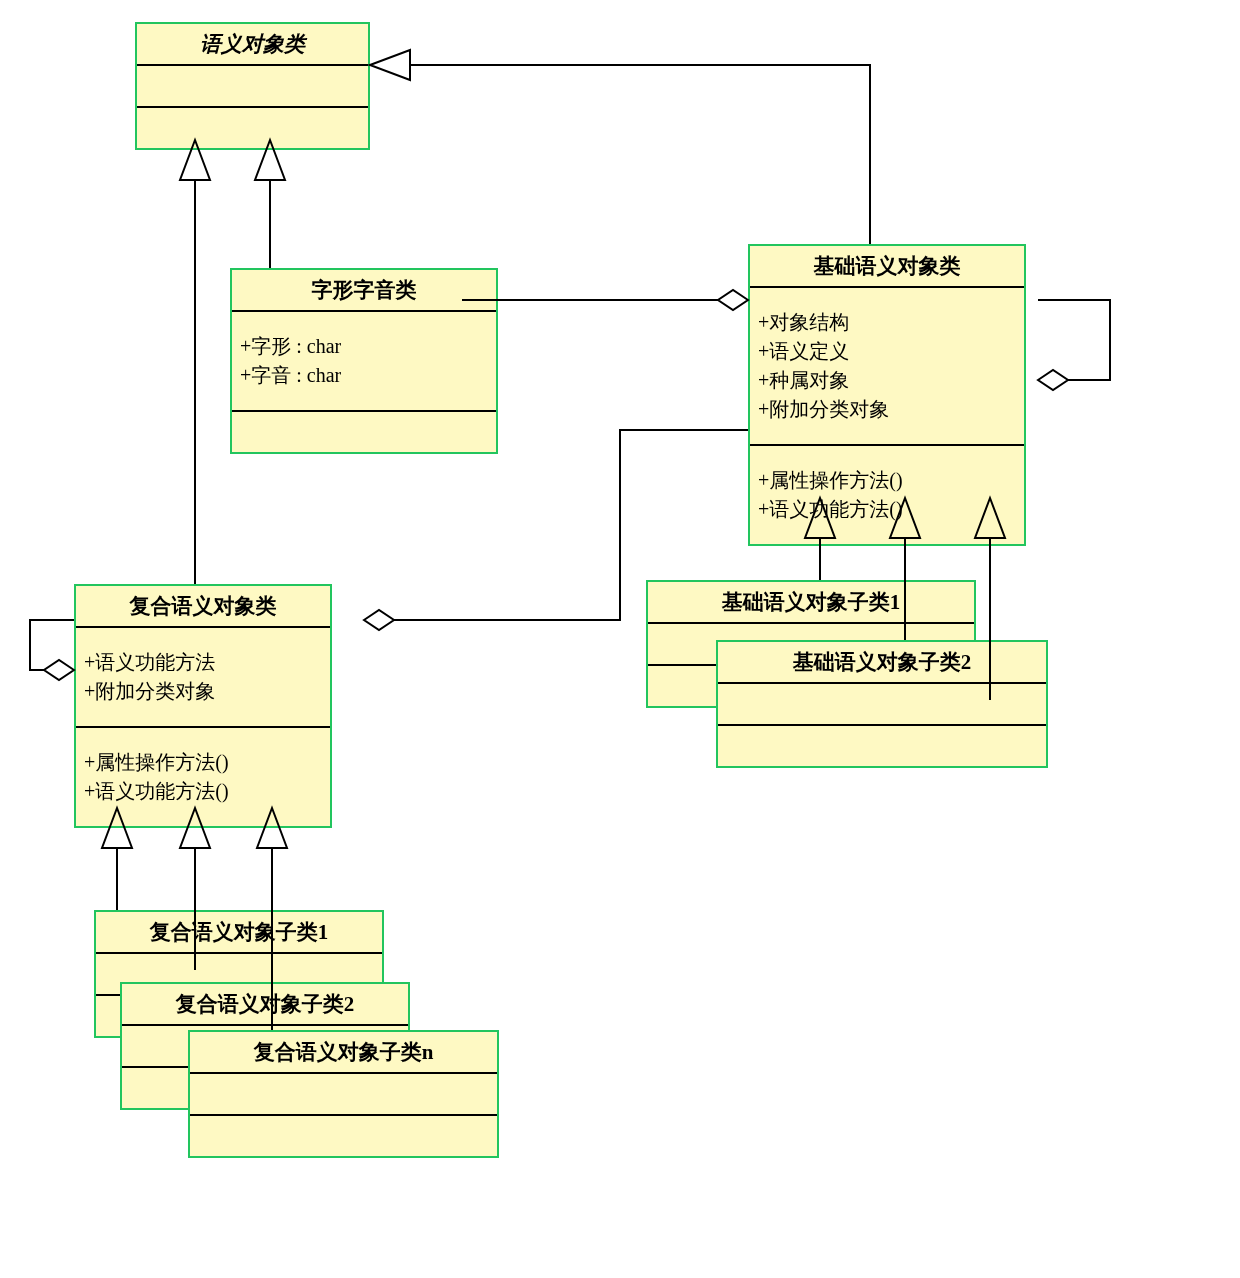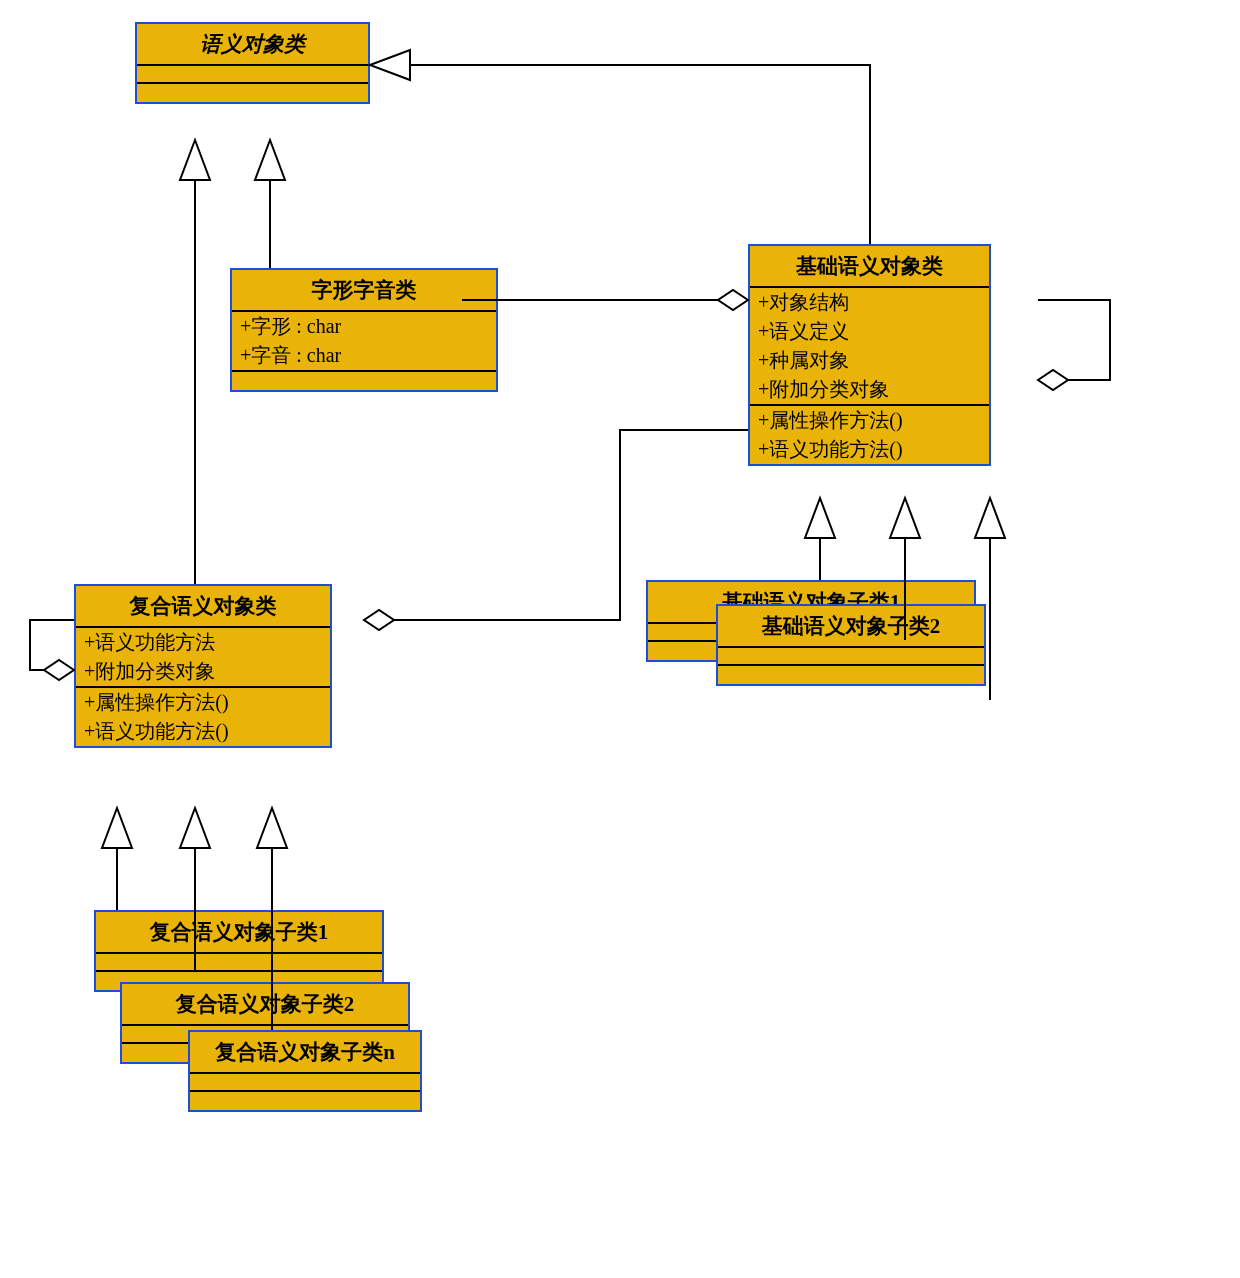--- a/index.html
+++ b/index.html
@@ -8,33 +8,33 @@
     font-family: "SimSun", "宋体", serif;
     background: #fff;
   }
   .canvas {
     position: relative;
     width: 1240px;
     height: 1278px;
   }
   .uml-class {
     position: absolute;
-    border: 2px solid #1d4ed8;
-    background: #eab308;
+    border: 2px solid #22c55e;
+    background: #fef9c3;
   }
   .uml-name {
     padding: 6px 8px;
     text-align: center;
     font-weight: bold;
     border-bottom: 2px solid #000;
     font-size: 21px;
   }
   .italic { font-style: italic; }
   .uml-attrs, .uml-ops, .uml-empty {
-    padding: 0 8px;
+    padding: 20px 8px;
     font-size: 20px;
     line-height: 1.45;
   }
   .uml-attrs { border-bottom: 2px solid #000; }
   .uml-empty { min-height: 18px; }
   .uml-empty.bordered { border-bottom: 2px solid #000; }
   svg.edges {
     position: absolute;
     inset: 0;
     width: 1240px;
@@ -56,21 +56,21 @@
 
   <div class="uml-class" style="left:230px; top:268px; width:268px;">
     <div class="uml-name">字形字音类</div>
     <div class="uml-attrs">
       <div>+字形 : char</div>
       <div>+字音 : char</div>
     </div>
     <div class="uml-empty"></div>
   </div>
 
-  <div class="uml-class" style="left:748px; top:244px; width:243px;">
+  <div class="uml-class" style="left:748px; top:244px; width:278px;">
     <div class="uml-name">基础语义对象类</div>
     <div class="uml-attrs">
       <div>+对象结构</div>
       <div>+语义定义</div>
       <div>+种属对象</div>
       <div>+附加分类对象</div>
     </div>
     <div class="uml-ops">
       <div>+属性操作方法()</div>
       <div>+语义功能方法()</div>
@@ -87,37 +87,37 @@
       <div>+属性操作方法()</div>
       <div>+语义功能方法()</div>
     </div>
   </div>
 
   <div class="uml-class" style="left:646px; top:580px; width:330px;">
     <div class="uml-name">基础语义对象子类1</div>
     <div class="uml-empty bordered"></div>
     <div class="uml-empty"></div>
   </div>
-  <div class="uml-class" style="left:716px; top:604px; width:270px;">
+  <div class="uml-class" style="left:716px; top:640px; width:332px;">
     <div class="uml-name">基础语义对象子类2</div>
     <div class="uml-empty bordered"></div>
     <div class="uml-empty"></div>
   </div>
 
   <div class="uml-class" style="left:50px; top:910px; width:290px;margin-left:44px;">
     <div class="uml-name">复合语义对象子类1</div>
     <div class="uml-empty bordered"></div>
     <div class="uml-empty"></div>
   </div>
   <div class="uml-class" style="left:120px; top:970px; width:290px;margin-top:12px;">
     <div class="uml-name">复合语义对象子类2</div>
     <div class="uml-empty bordered"></div>
     <div class="uml-empty"></div>
   </div>
-  <div class="uml-class" style="left:188px; top:1030px; width:234px;">
+  <div class="uml-class" style="left:188px; top:1030px; width:311px;">
     <div class="uml-name">复合语义对象子类n</div>
     <div class="uml-empty bordered"></div>
     <div class="uml-empty"></div>
   </div>
 
   <svg class="edges">
 
     <path d="M 195 584 V 180"></path>
     <polygon points="195,140 180,180 210,180"></polygon>
 

